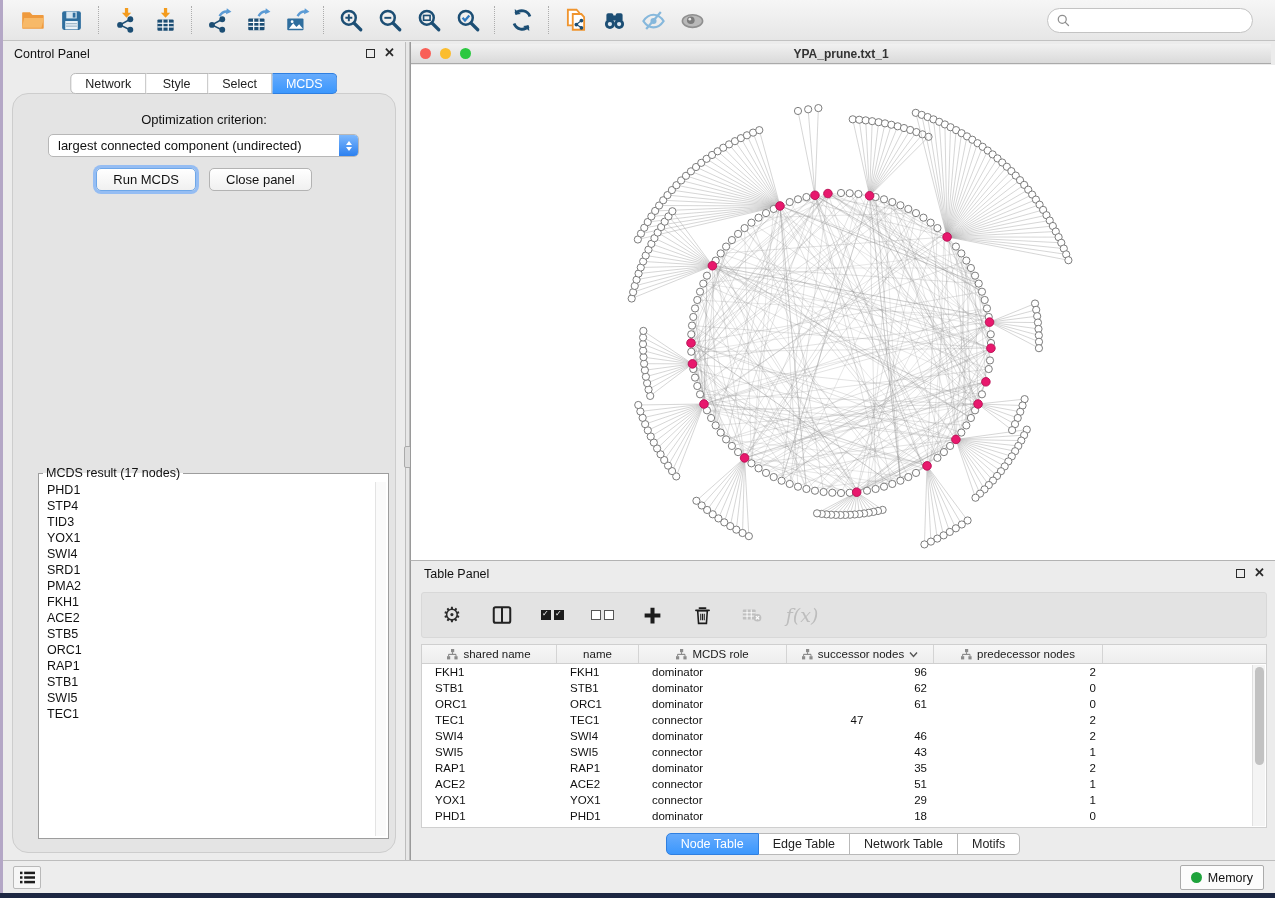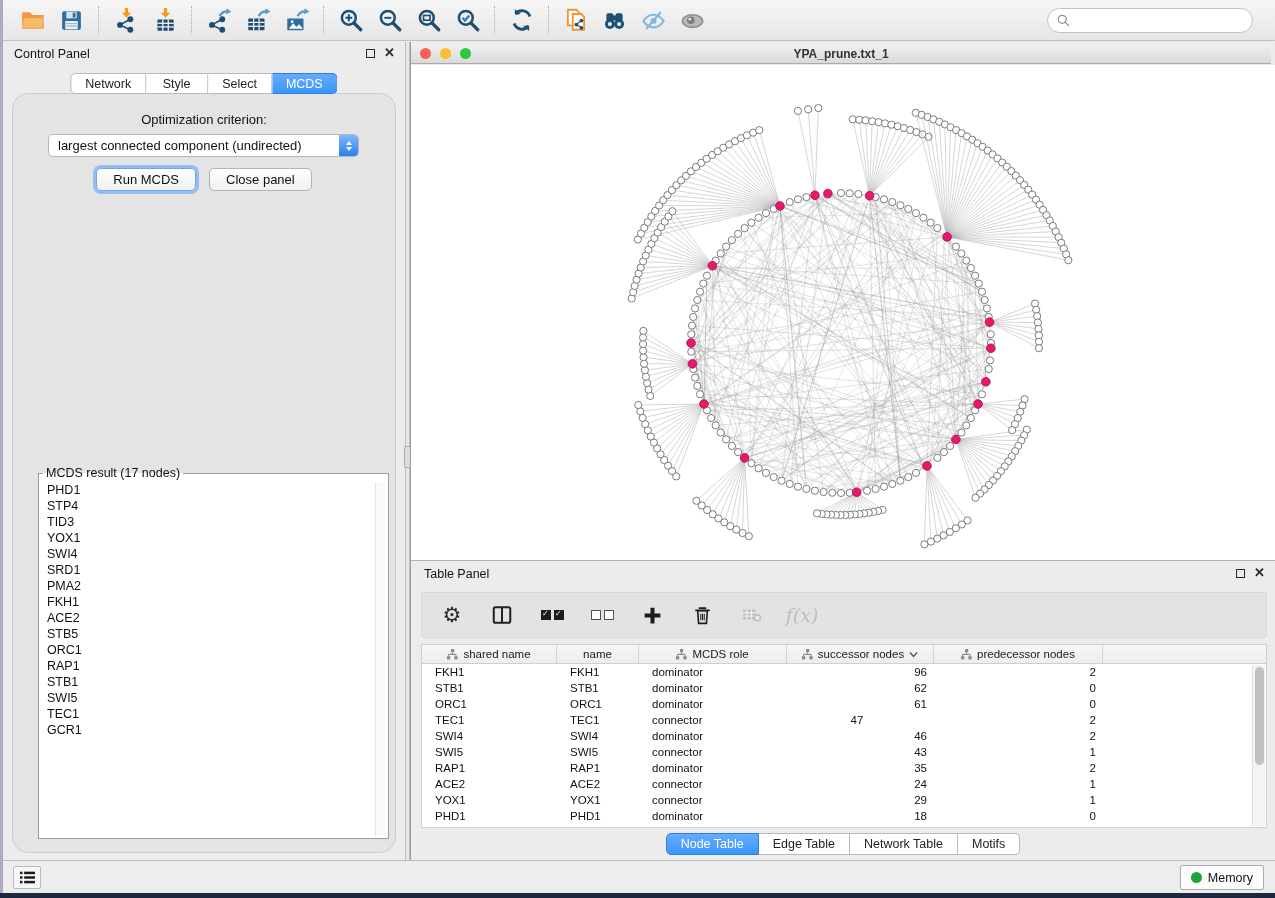--- a/index.html
+++ b/index.html
@@ -291,21 +291,20 @@
             <div>SRD1</div>
             <div>PMA2</div>
             <div>FKH1</div>
             <div>ACE2</div>
             <div>STB5</div>
             <div>ORC1</div>
             <div>RAP1</div>
             <div>STB1</div>
             <div>SWI5</div>
             <div>TEC1</div>
-            <div>GCR1</div>
           </div>
         <div class="mcds-scroll"></div>
       </fieldset>
     </div>
   </div>
 
   <div class="splitter">
       <div class="grip"></div>
     </div>
 
@@ -1232,21 +1231,21 @@
             <div class="td" style="width: 135px;">RAP1</div>
             <div class="td" style="width: 82px;">RAP1</div>
             <div class="td" style="width: 148px;">dominator</div>
             <div class="td num" style="width: 147px;">35</div>
             <div class="td num" style="width: 169px;">2</div>
           </div>
           <div class="tr">
             <div class="td" style="width: 135px;">ACE2</div>
             <div class="td" style="width: 82px;">ACE2</div>
             <div class="td" style="width: 148px;">connector</div>
-            <div class="td num" style="width: 147px;">24</div>
+            <div class="td num" style="width: 147px;">51</div>
             <div class="td num" style="width: 169px;">1</div>
           </div>
           <div class="tr">
             <div class="td" style="width: 135px;">YOX1</div>
             <div class="td" style="width: 82px;">YOX1</div>
             <div class="td" style="width: 148px;">connector</div>
             <div class="td num" style="width: 147px;">29</div>
             <div class="td num" style="width: 169px;">1</div>
           </div>
           <div class="tr">

